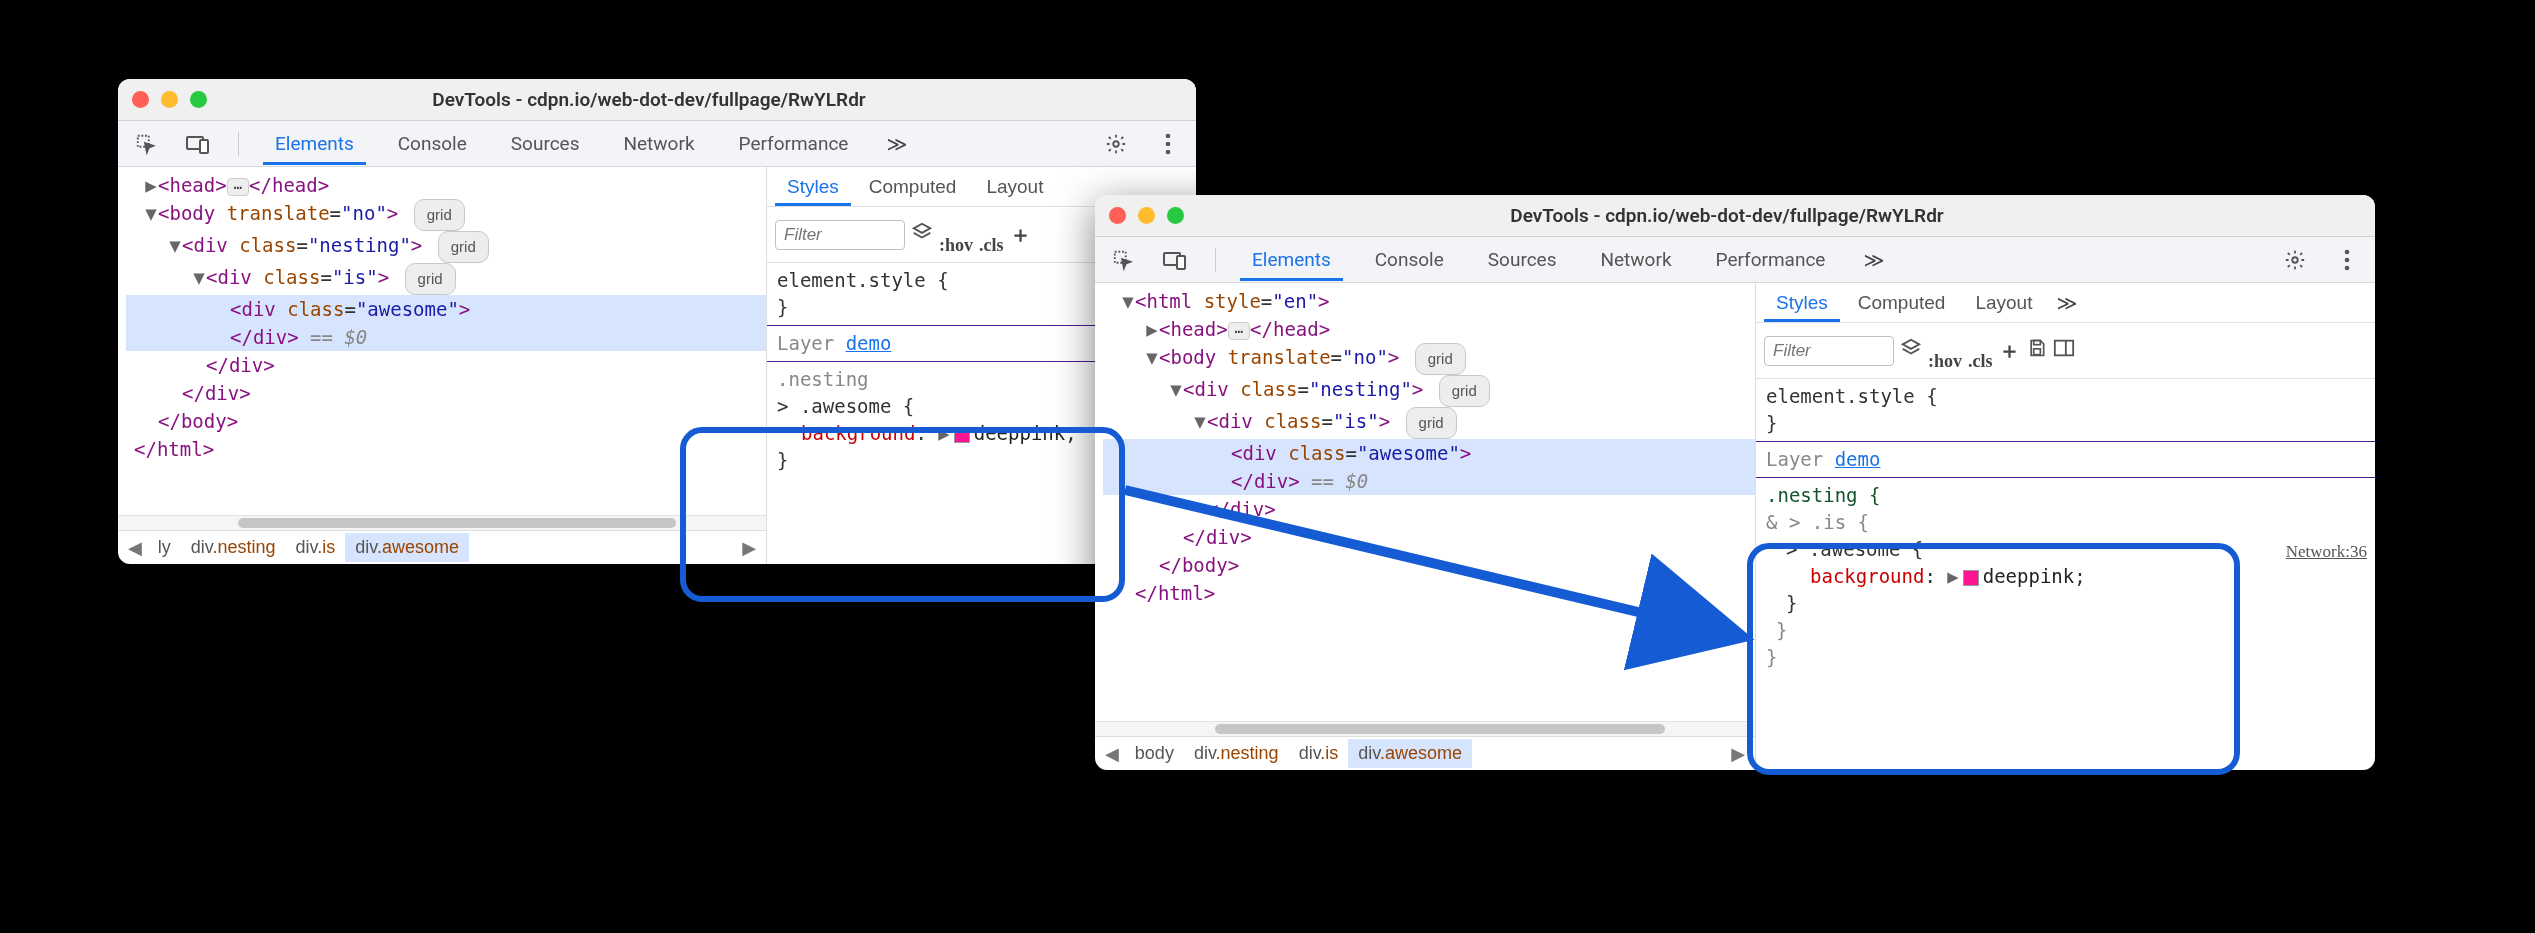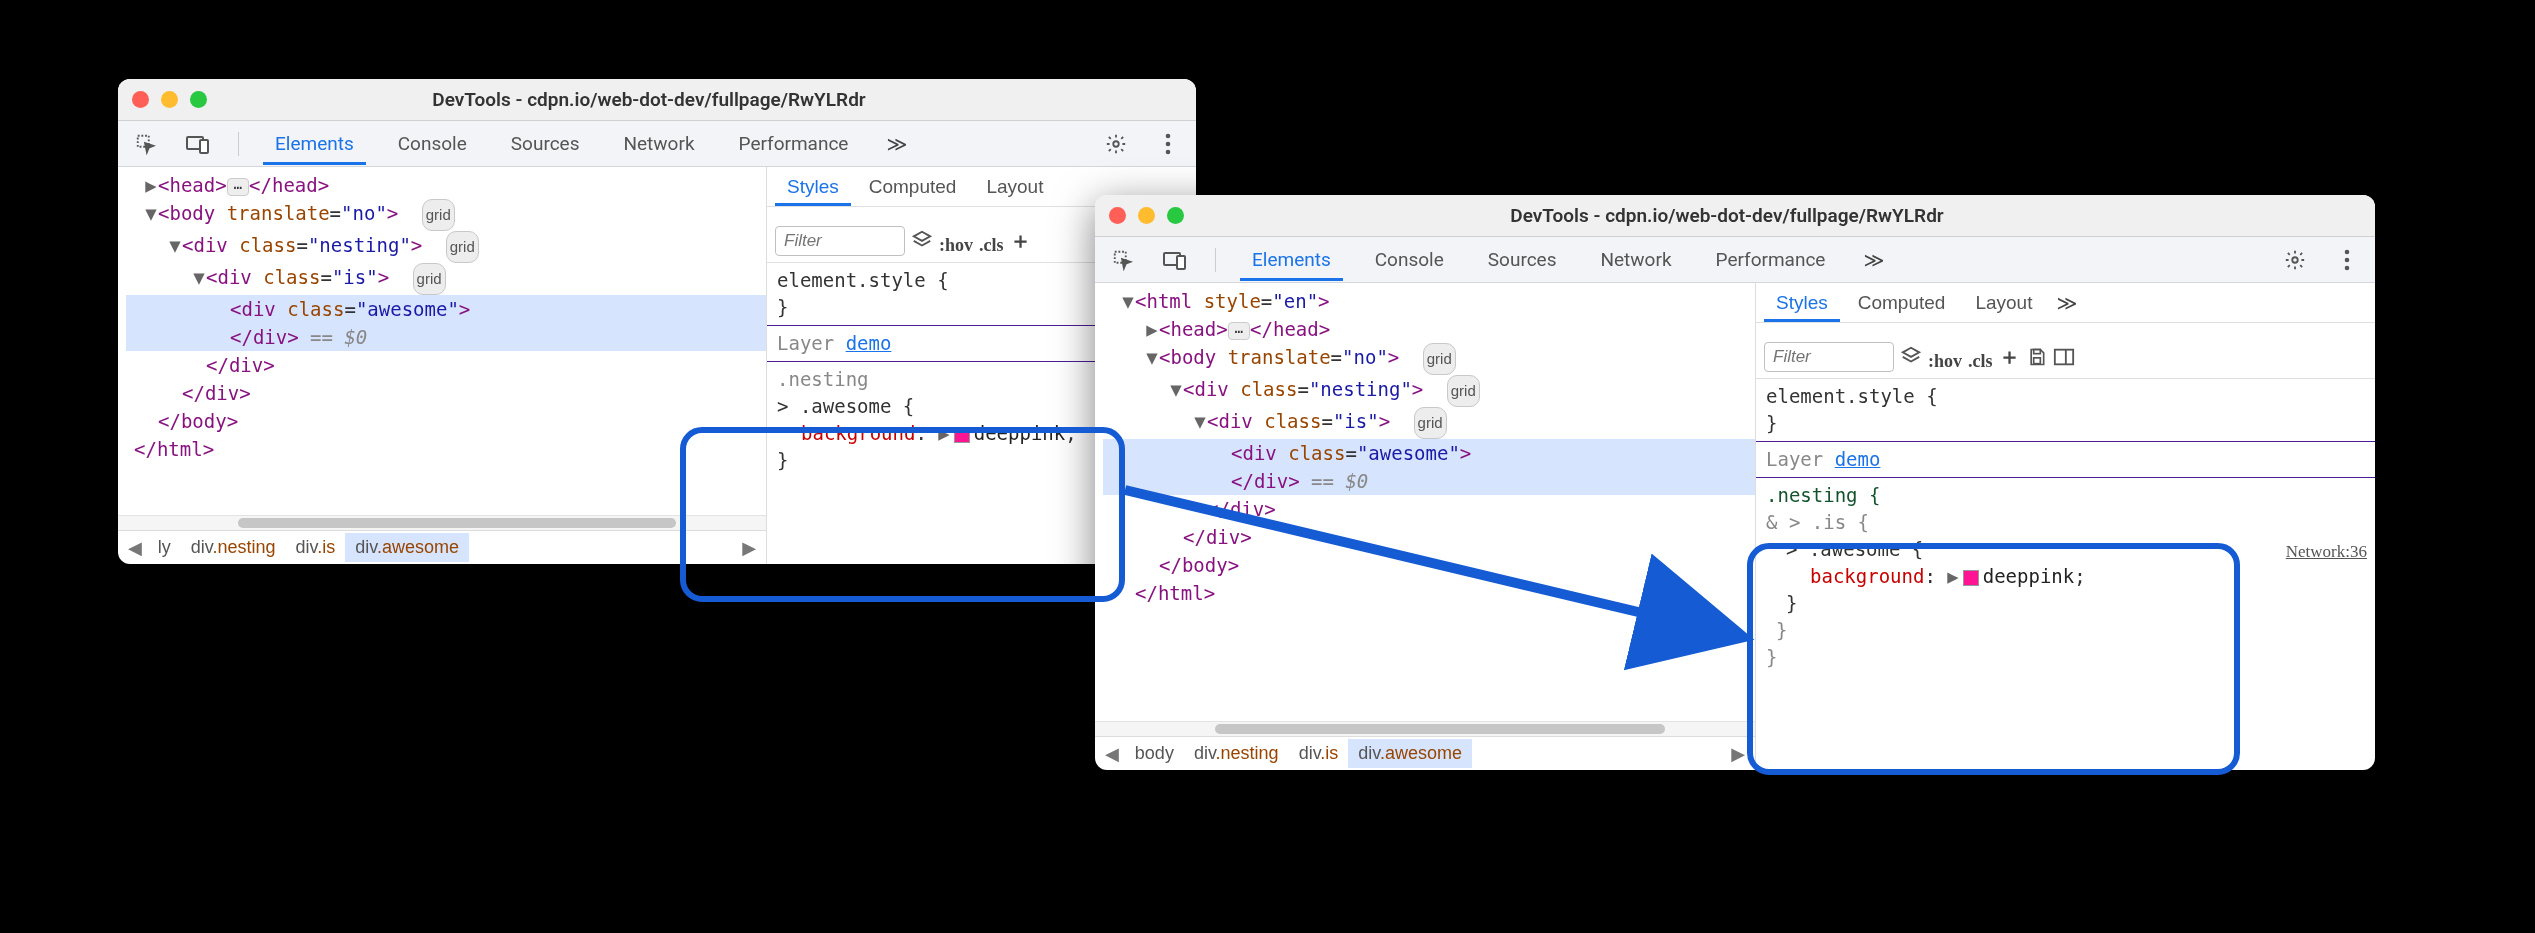--- a/index.html
+++ b/index.html
@@ -63,23 +63,23 @@
   }
   .dom-pane { flex: 1; overflow: hidden; position: relative; display:flex; flex-direction:column; }
   .dom-tree { flex:1; overflow:auto; padding: 4px 0 12px 8px; line-height: 28px; }
   .dom-tree .line { white-space: nowrap; padding: 0 4px; }
   .dom-tree .line.sel { background: #d6e4fd; }
   .tri { display:inline-block; width: 14px; text-align:center; color:#666; }
   .tag { color: #881280; }
   .attr { color: #994500; }
   .val { color: #1a1aa6; }
   .badge {
-    display:inline-block; padding: 1px 3px; font-size: 15px;
+    display:inline-block; padding: 1px 12px; font-size: 15px;
     background:#ededed; border:1px solid #c8c8c8; border-radius: 10px;
-    color:#555; margin-left:12px; font-family: -apple-system, sans-serif;
+    color:#555; margin-left:4px; font-family: -apple-system, sans-serif;
   }
   .dots-badge {
     display:inline-block; padding:0 6px; background:#eee; border:1px solid #ccc;
     border-radius:4px; color:#333; font-size:14px; line-height:16px; vertical-align: middle;
   }
   .eqvar { color:#888; font-style: italic; }
   .scroll-track {
     height: 15px; background:#f5f5f5; border-top:1px solid #e3e3e3;
     display:flex; align-items:center; padding: 0 90px 0 120px;
   }
@@ -99,21 +99,21 @@
     font-family: -apple-system, sans-serif;
   }
   .w2 .styles-pane { width: 620px; }
   .subtabs {
     display:flex; align-items:center; height: 40px; padding: 0 8px; gap: 6px;
     border-bottom:1px solid #e0e0e0; font-size:19px; color:#555;
   }
   .subtabs .stab { padding: 8px 12px; }
   .subtabs .stab.active { color:#1a73e8; border-bottom:3px solid #1a73e8; padding-bottom:5px; }
   .filterrow {
-    display:flex; align-items:flex-end; gap: 6px; padding: 6px 8px;
+    display:flex; align-items:center; gap: 6px; padding: 6px 8px;
     border-bottom:1px solid #e0e0e0; font-size:18px; color:#444;
   }
   .filterrow input {
     width: 130px; height: 30px; border:1px solid #c0c0c0; border-radius:4px;
     padding: 0 8px; font-size:17px; color:#555; font-style: italic;
   }
   .filterrow .mono { font-family: Liberation Serif, serif; font-weight: bold; font-size: 18px; margin-top: 22px;}
   .filterrow .iconish { font-size:22px; font-weight:bold; }
   .styles-body {
     flex:1; overflow:auto; font-family: Menlo, monospace; font-size:19px;

